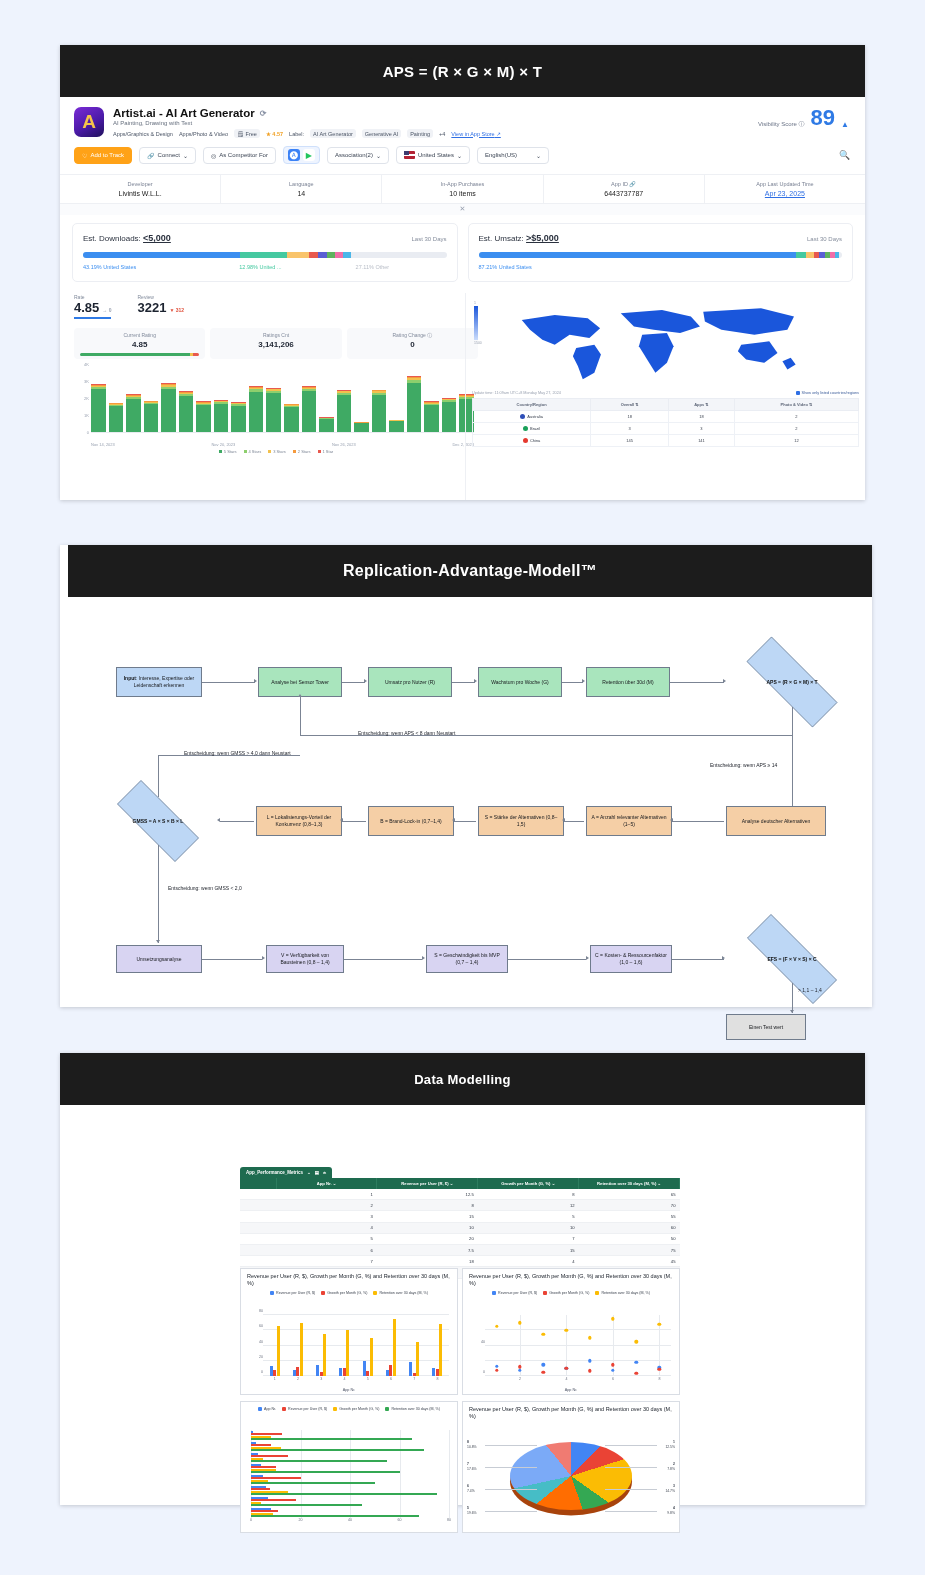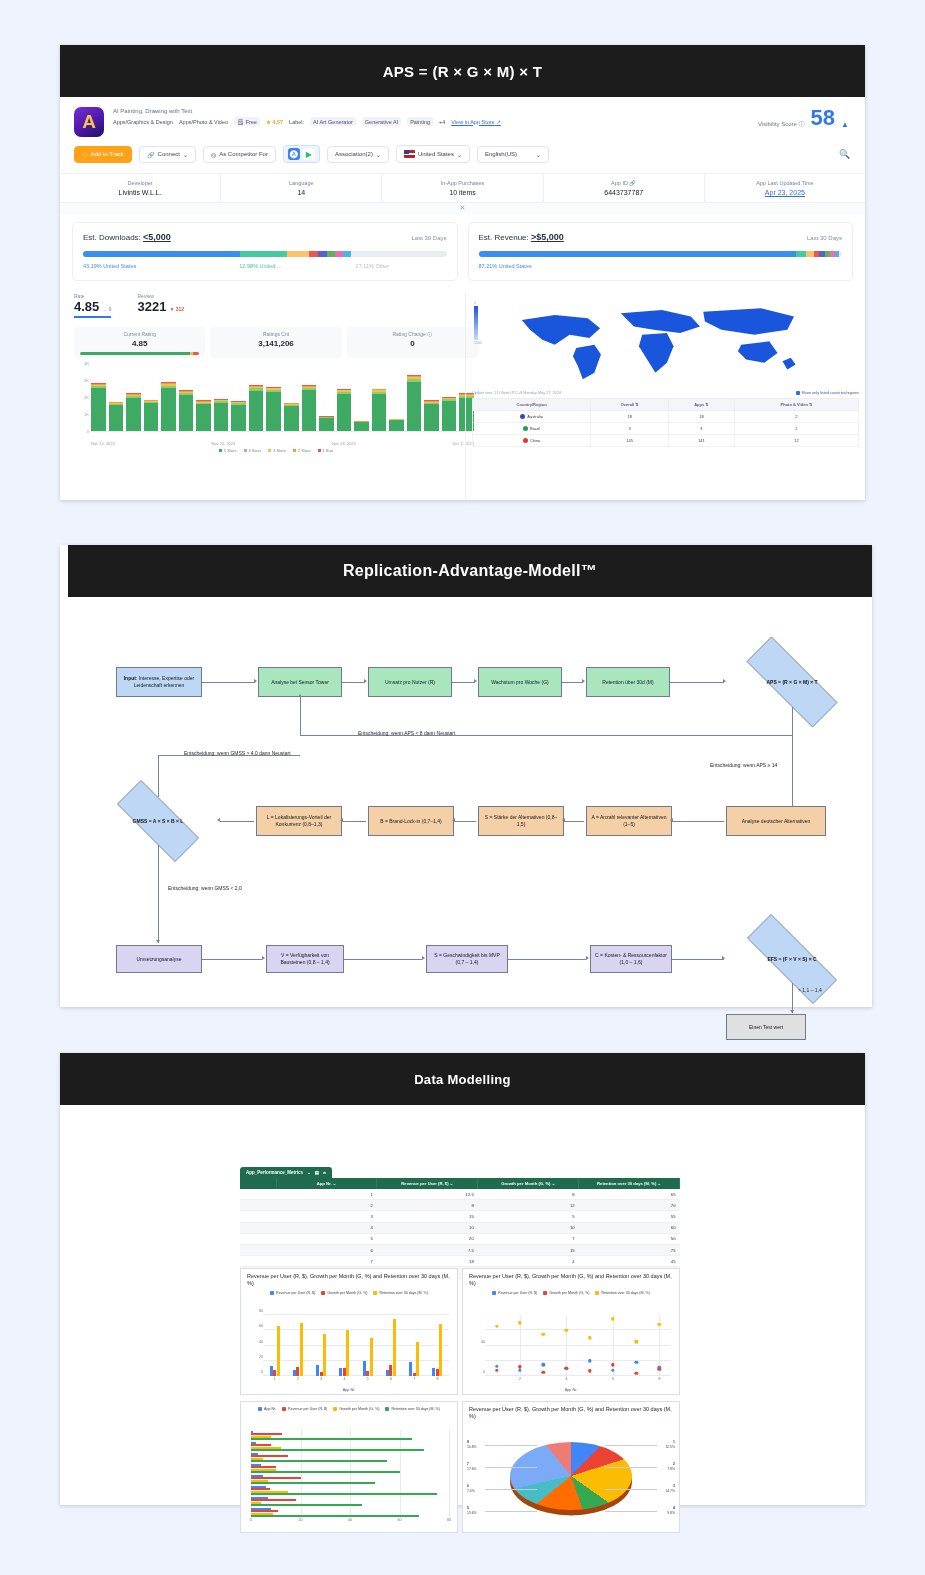--- a/index.html
+++ b/index.html
@@ -193,38 +193,42 @@
 </head>
 <body>
 
 <div class="panel" id="panel1">
   <div class="panel-header" id="p1head">APS = (R × G × M) × T</div>
   <div class="p1body">
 
     <div class="app-head">
       <div class="app-icon"></div>
       <div class="app-meta">
+        <div class="app-title">
+          <span>Artist.ai - AI Art Generator</span>
+          <span class="refresh-ic">⟳</span>
+        </div>
         <div class="app-sub">AI Painting, Drawing with Text</div>
         <div class="app-tags">
           <span class="tg">Apps/Graphics &amp; Design</span>
           <span class="tg">Apps/Photo &amp; Video</span>
           <span class="tg free">🗒 <span>Free</span></span>
           <span class="tg rate">★ <span>4.57</span></span>
           <span class="tg">Label:</span>
           <span class="tg chip">AI Art Generator</span>
           <span class="tg chip">Generative AI</span>
           <span class="tg chip">Painting</span>
           <span class="tg">+4</span>
           <span class="tg link"><span>View in App Store</span> ↗</span>
         </div>
       </div>
       <div class="vis-wrap">
         <div class="vis-row">
           <span class="vis-lbl"><span>Visibility Score</span> ⓘ</span>
-          <span class="vis-score">58</span>
+          <span class="vis-score">89</span>
           <span class="vis-up">▲</span>
         </div>
       </div>
     </div>
 
     <div class="ctl-row">
       <div class="btn primary">♡ <span>Add to Track</span></div>
       <div class="btn">🔗 <span>Connect</span> ⌄</div>
       <div class="btn">◎ <span>As Competitor For</span></div>
       <div class="store-box">
@@ -281,21 +285,21 @@
             <div style="width:2.2%;background:#4ab6e8"></div>
         </div>
         <div class="est-legend">
           <span style="color:#3b8ef0;flex:0 0 43%">43.19% United States</span>
           <span style="color:#45c9a0;flex:0 0 32%">12.98% United ...</span>
           <span style="color:#b8bdc7">27.11% Other</span>
         </div>
       </div>
       <div class="est-card">
         <div class="est-top">
-          <div class="est-title"><span>Est. Revenue:</span> <b>&gt;$5,000</b></div>
+          <div class="est-title"><span>Est. Umsatz:</span> <b>&gt;$5,000</b></div>
           <div class="est-days">Last 30 Days</div>
         </div>
         <div class="est-bar">
           <div style="width:87.21%;background:#3b8ef0"></div>
             <div style="width:3%;background:#45c9a0"></div>
           <div style="width:2%;background:#f9c46b"></div>
             <div style="width:1.6%;background:#e8594e"></div>
           <div style="width:1.6%;background:#5a5fd4"></div>
             <div style="width:1.3%;background:#5fb35f"></div>
           <div style="width:1.3%;background:#f06fa8"></div>

